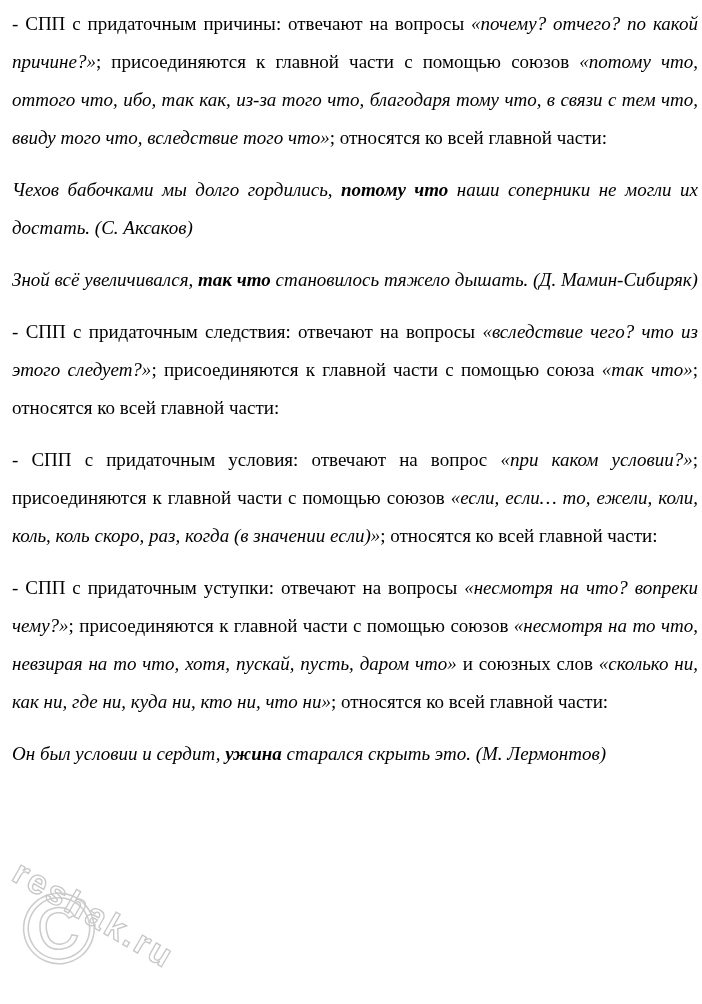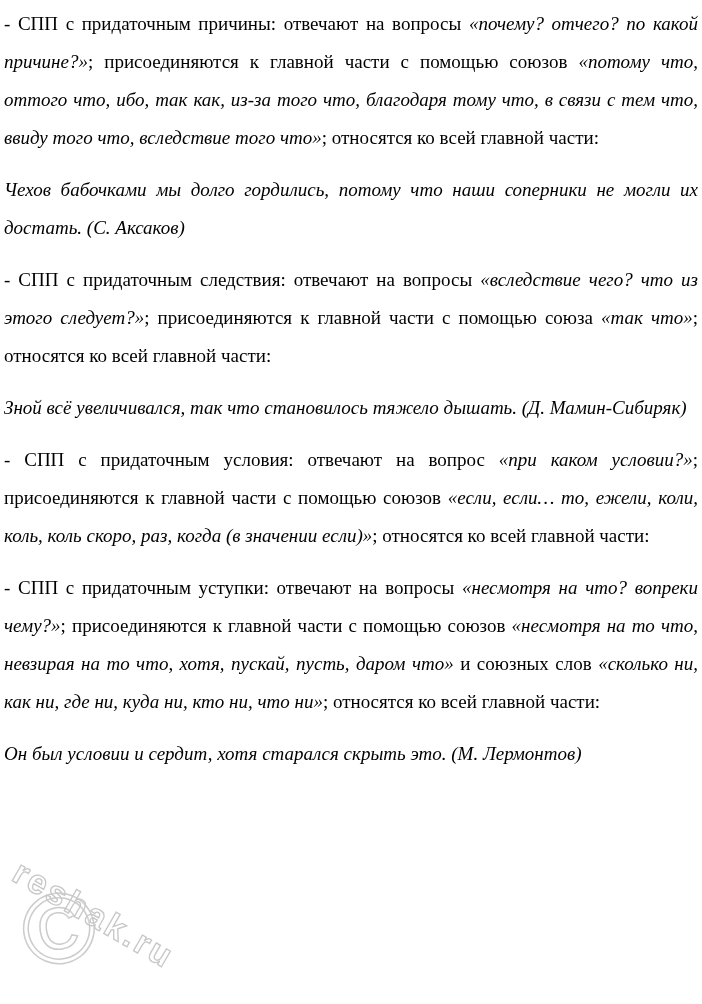--- a/index.html
+++ b/index.html
@@ -16,37 +16,37 @@
     color: #000000;
   }
   .doc-body {
     position: relative;
     z-index: 1;
     padding: 5px 4px 0 4px;
     font-size: 19px;
     line-height: 38px;
   }
   .para {
-    margin: 0 0 14px 0;
+    margin: 0 0 14px 8px;
     text-align: justify;
   }
   .para:last-child {
     margin-bottom: 0;
   }
   .seg-normal {
     font-style: normal;
     font-weight: normal;
   }
   .seg-italic {
     font-style: italic;
     font-weight: normal;
   }
   .seg-bold-italic {
     font-style: italic;
-    font-weight: normal;
+    font-weight: bold;
   }
   
   .watermark {
     position: absolute;
     left: 16px;
     top: 850px;
     z-index: 2;
     pointer-events: none;
     font-family: "Liberation Sans", "DejaVu Sans", sans-serif;
   }
@@ -71,23 +71,23 @@
     -webkit-text-stroke: 1.5px #cccccc;
     transform: rotate(-8deg);
   }
 </style>
 </head>
 <body>
 
 <div class="doc-body">
     <p class="para definition"><span class="seg-normal">- СПП с придаточным причины: отвечают на вопросы </span><span class="seg-italic">«почему? отчего? по какой причине?»</span><span class="seg-normal">; присоединяются к главной части с помощью союзов </span><span class="seg-italic">«потому что, оттого что, ибо, так как, из-за того что, благодаря тому что, в связи с тем что, ввиду того что, вследствие того что»</span><span class="seg-normal">; относятся ко всей главной части:</span></p>
     <p class="para example"><span class="seg-italic">Чехов бабочками мы долго гордились, </span><span class="seg-bold-italic">потому что</span><span class="seg-italic"> наши соперники не могли их достать. (С. Аксаков)</span></p>
+    <p class="para example"><span class="seg-italic">Зной всё увеличивался, </span><span class="seg-bold-italic">так что</span><span class="seg-italic"> становилось тяжело дышать. (Д. Мамин-Сибиряк)</span></p>
     <p class="para definition"><span class="seg-normal">- СПП с придаточным следствия: отвечают на вопросы </span><span class="seg-italic">«вследствие чего? что из этого следует?»</span><span class="seg-normal">; присоединяются к главной части с помощью союза </span><span class="seg-italic">«так что»</span><span class="seg-normal">; относятся ко всей главной части:</span></p>
-    <p class="para example"><span class="seg-italic">Зной всё увеличивался, </span><span class="seg-bold-italic">так что</span><span class="seg-italic"> становилось тяжело дышать. (Д. Мамин-Сибиряк)</span></p>
     <p class="para definition"><span class="seg-normal">- СПП с придаточным условия: отвечают на вопрос </span><span class="seg-italic">«при каком условии?»</span><span class="seg-normal">; присоединяются к главной части с помощью союзов </span><span class="seg-italic">«если, если… то, ежели, коли, коль, коль скоро, раз, когда (в значении если)»</span><span class="seg-normal">; относятся ко всей главной части:</span></p>
     <p class="para definition"><span class="seg-normal">- СПП с придаточным уступки: отвечают на вопросы </span><span class="seg-italic">«несмотря на что? вопреки чему?»</span><span class="seg-normal">; присоединяются к главной части с помощью союзов </span><span class="seg-italic">«несмотря на то что, невзирая на то что, хотя, пускай, пусть, даром что»</span><span class="seg-normal"> и союзных слов </span><span class="seg-italic">«сколько ни, как ни, где ни, куда ни, кто ни, что ни»</span><span class="seg-normal">; относятся ко всей главной части:</span></p>
-    <p class="para example"><span class="seg-italic">Он был условии и сердит, </span><span class="seg-bold-italic">хотя</span><span class="seg-italic"> старался скрыть это. (М. Лермонтов)</span></p>
+    <p class="para example"><span class="seg-italic">Он был условии и сердит, </span><span class="seg-bold-italic">ужина</span><span class="seg-italic"> старался скрыть это. (М. Лермонтов)</span></p>
   </div>
 
 <div class="watermark">
   <span class="wm-copy">©</span>
   <span class="wm-text">reshak.ru</span>
 </div>
 
 </body></html>

